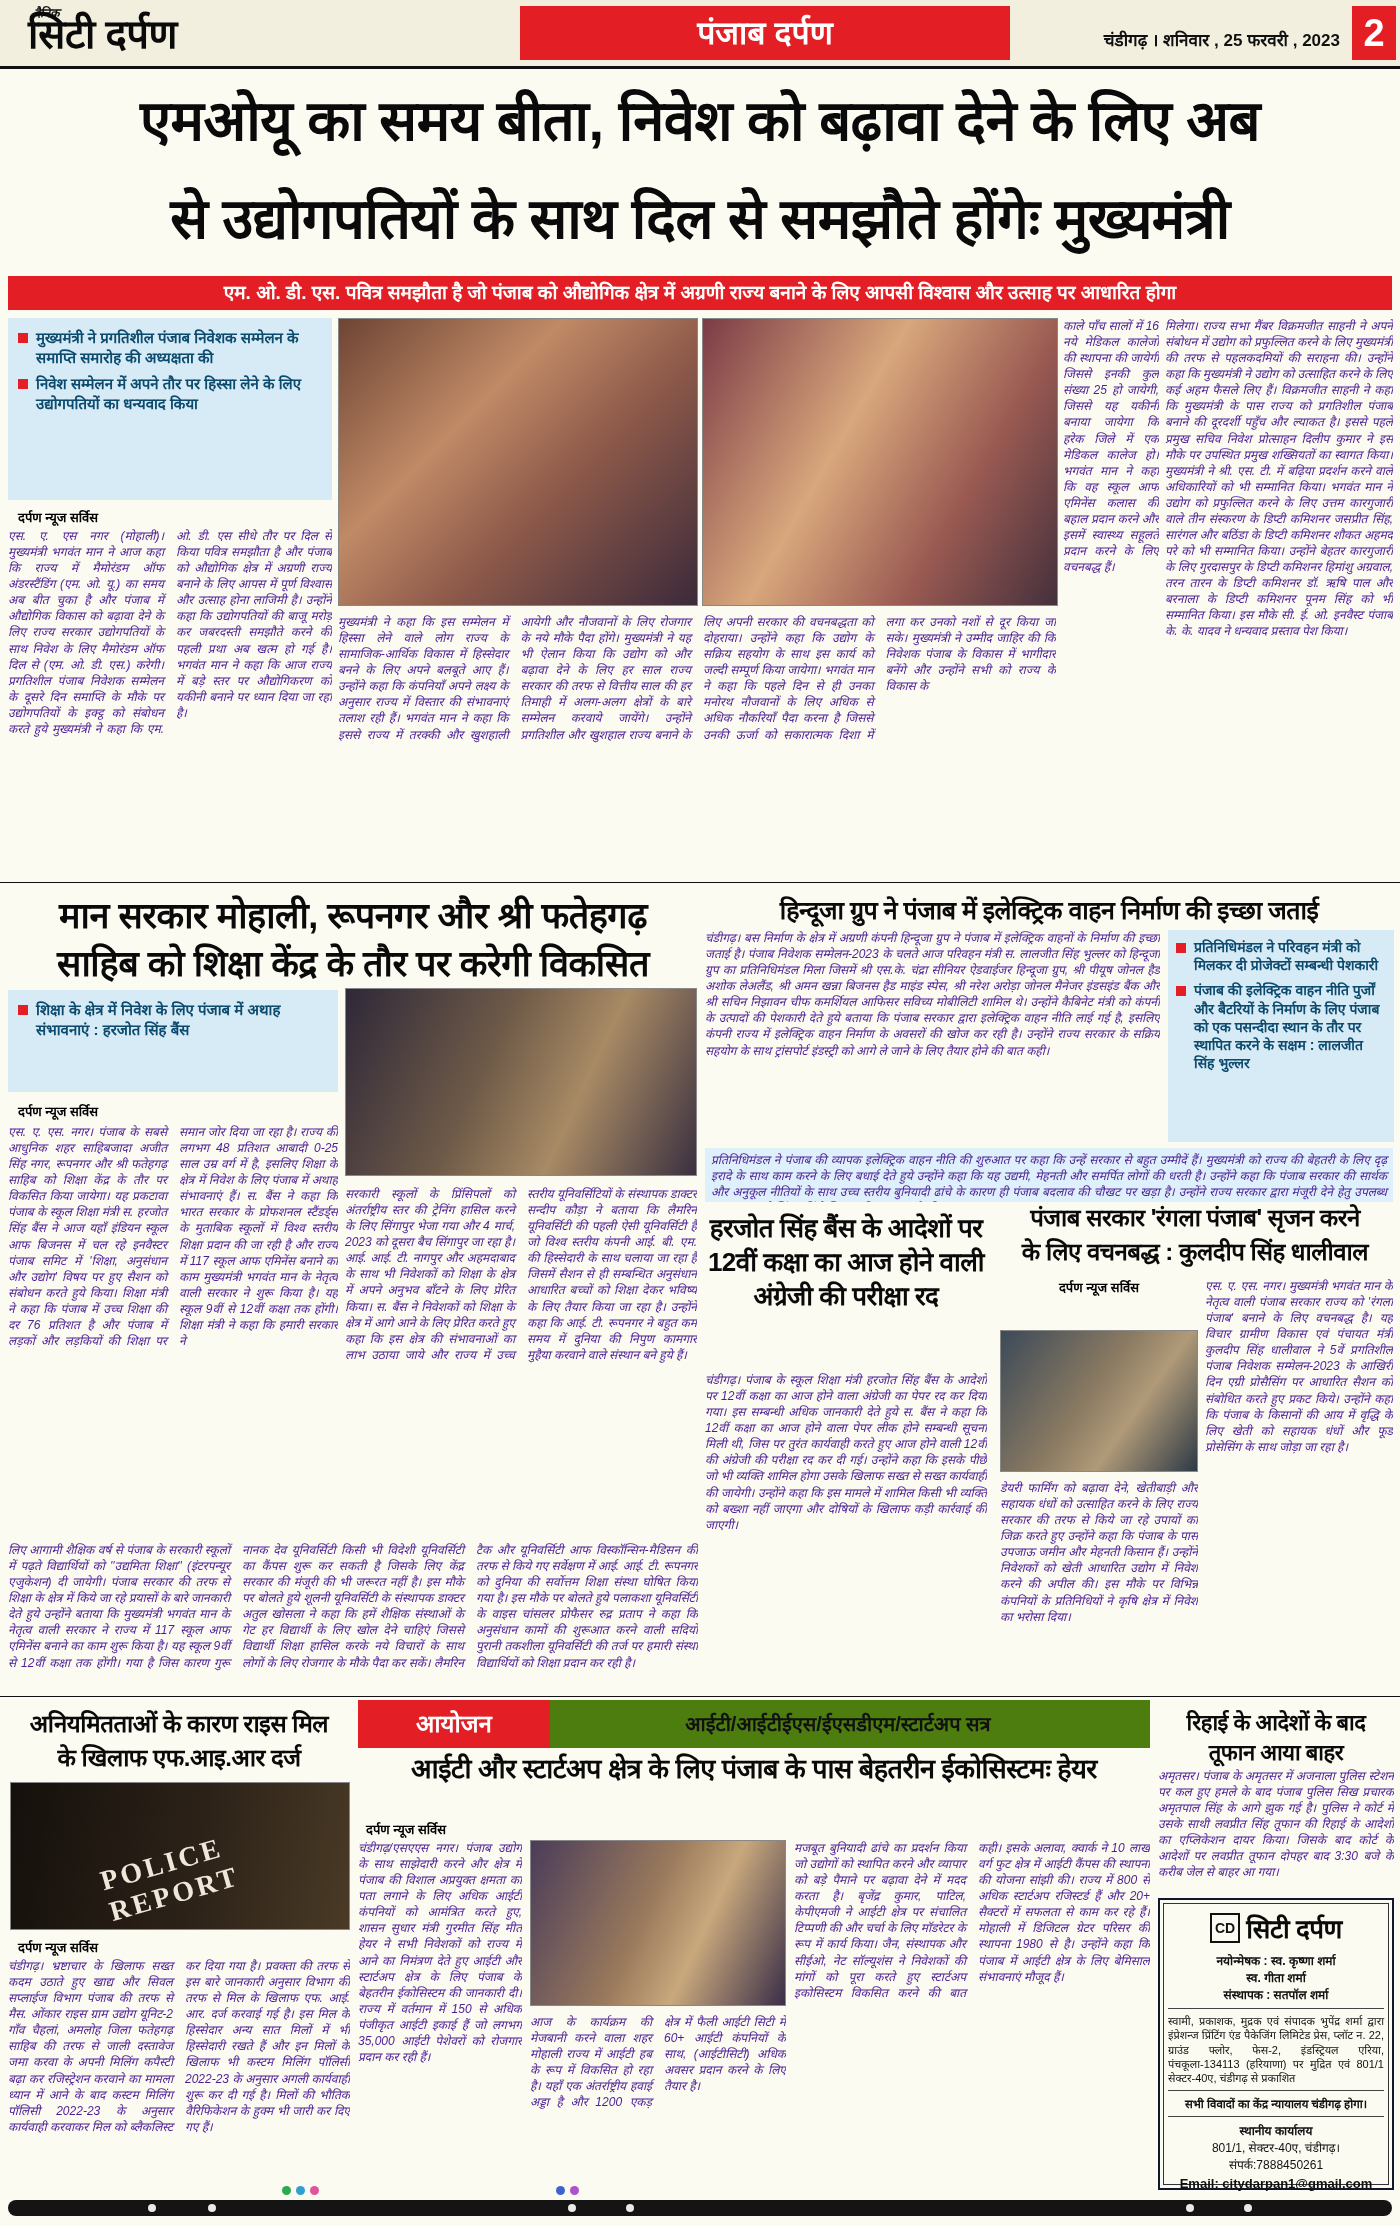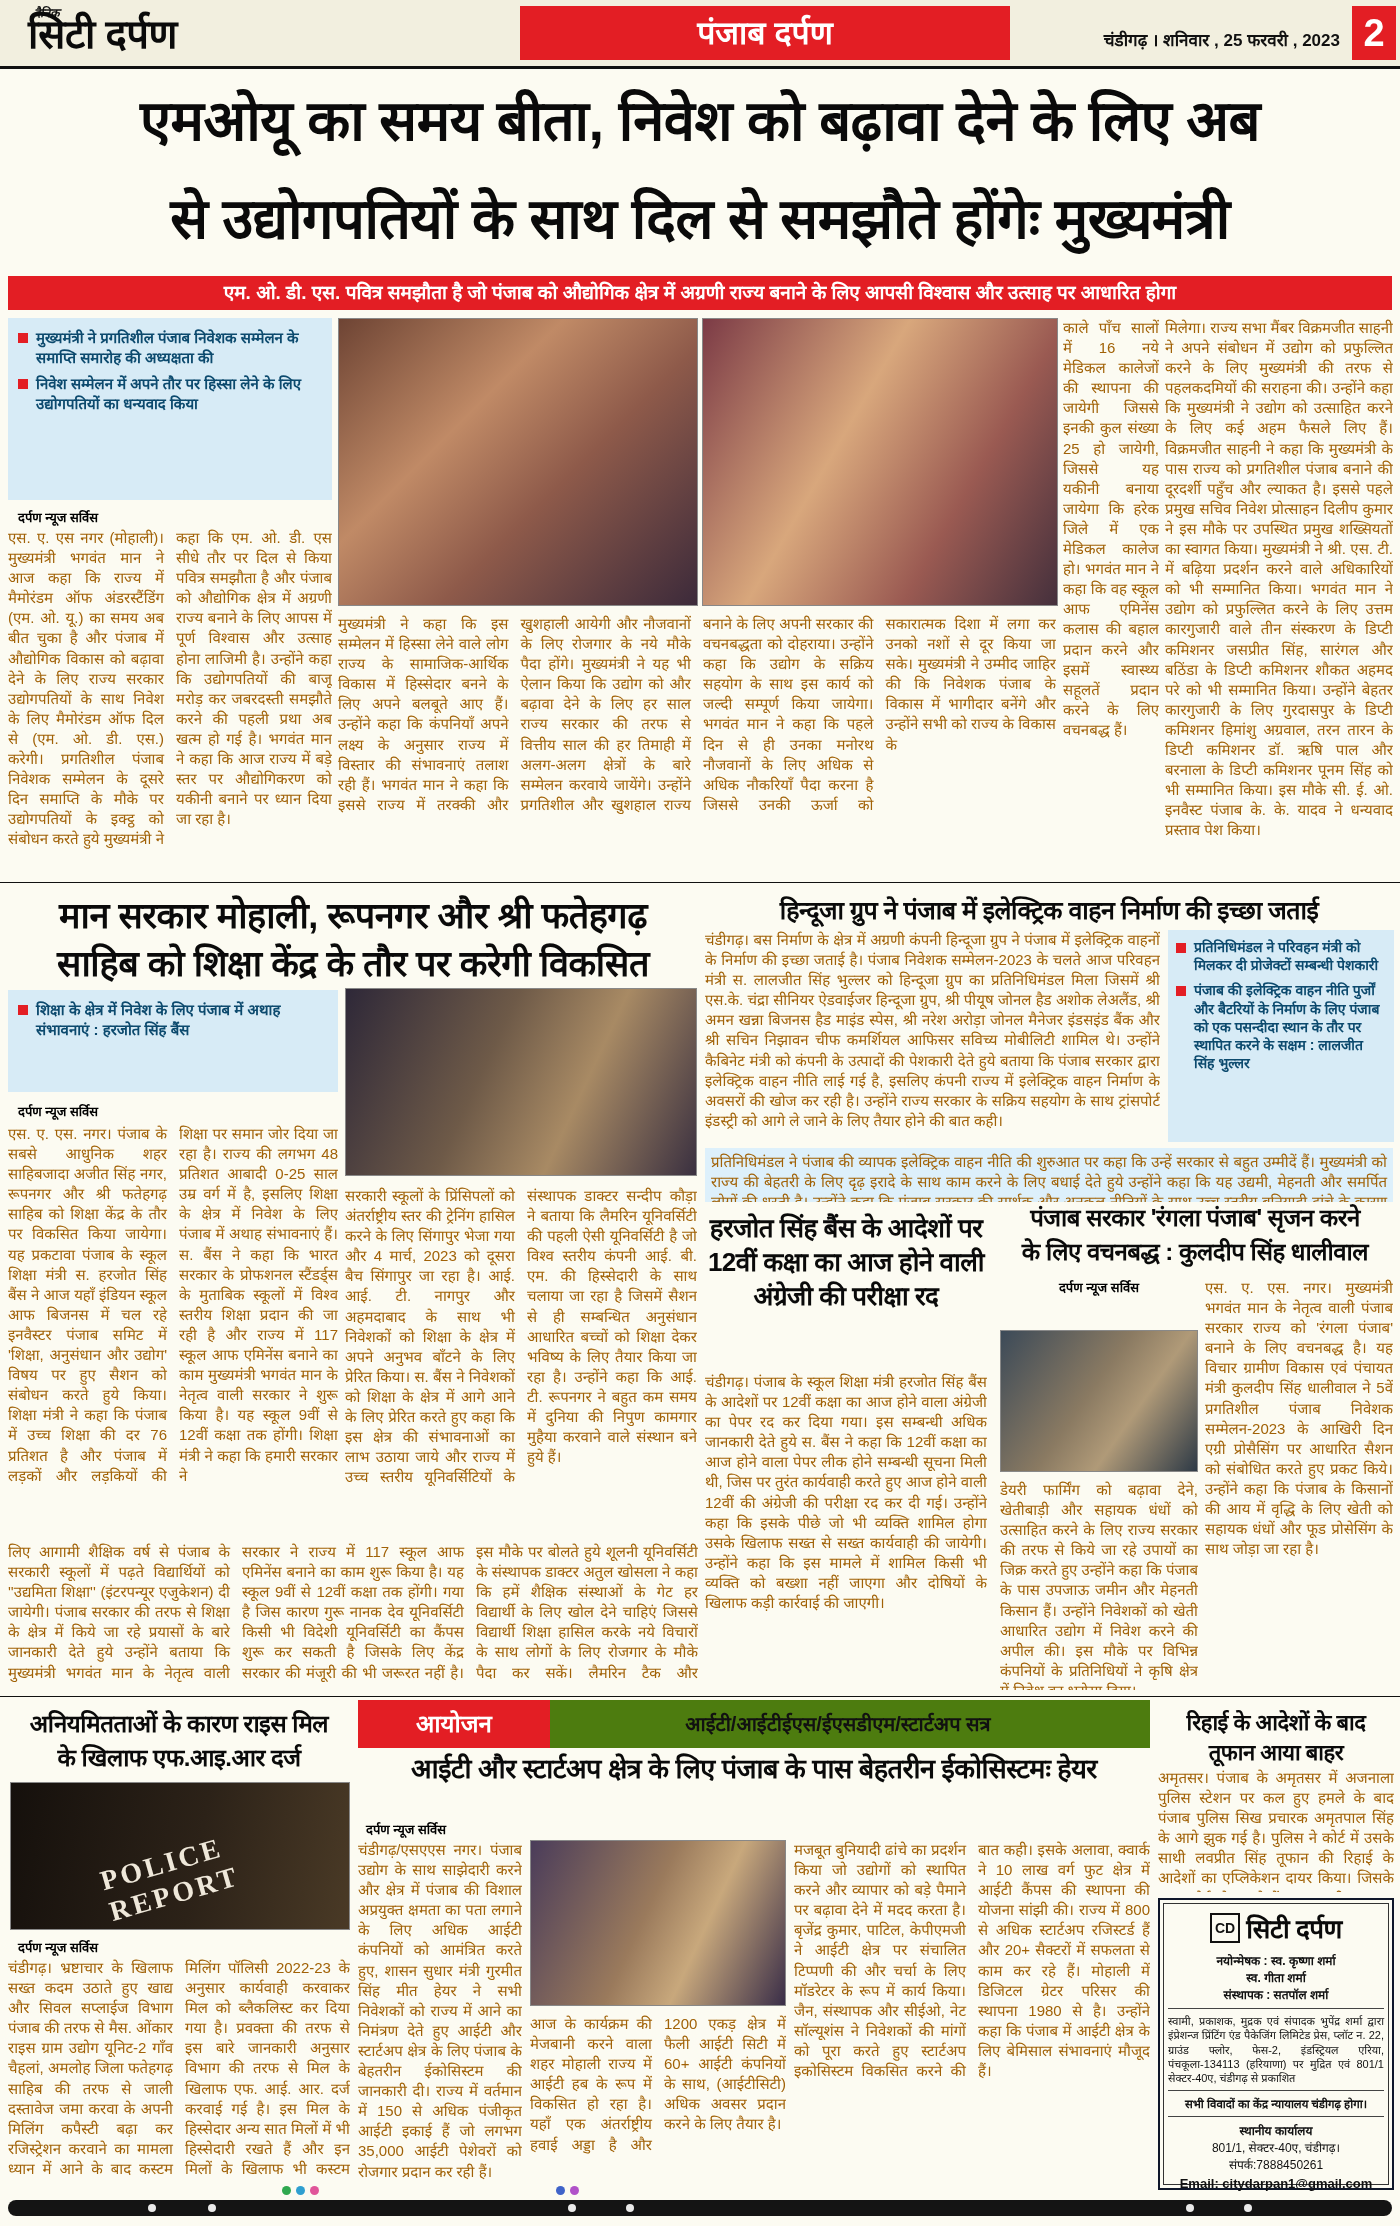--- a/index.html
+++ b/index.html
@@ -2,21 +2,21 @@
 <html lang="hi"><head>
 <meta charset="utf-8">
 <style>
   html,body{margin:0;padding:0;}
   body{background:#d8d8d2;font-family:"Liberation Sans",sans-serif;}
   #page{position:relative;width:1400px;height:2226px;margin:0 auto;background:#fcfbf2;overflow:hidden;color:#111;}
   .abs{position:absolute;}
   .hl{font-weight:900;color:#0a0a0a;letter-spacing:-0.5px;}
   .center{text-align:center;}
   .nowrap{white-space:nowrap;}
-  .body-text{font-size:15px;line-height:1.34;text-align:justify;color:#a16207;}
+  .body-text{font-size:12px;line-height:1.34;text-align:justify;color:#4c1d95;font-style:italic;}
   .cols-2{column-count:2;column-gap:12px;}
   .cols-3{column-count:3;column-gap:12px;}
   .cols-4{column-count:4;column-gap:12px;}
   .byline{font-weight:700;font-size:13px;color:#000;}
   .bluebox{background:#d7ebf6;}
   .bullet-row{display:flex;align-items:flex-start;margin-bottom:7px;}
   .bullet-sq{flex:0 0 auto;width:10px;height:10px;background:#e31e24;margin:5px 8px 0 0;}
   .bullet-txt{font-weight:700;font-size:15px;line-height:1.3;color:#0c4a6e;}
   .photo{border:1px solid #888;box-sizing:border-box;}
   .rule{background:#111;}

